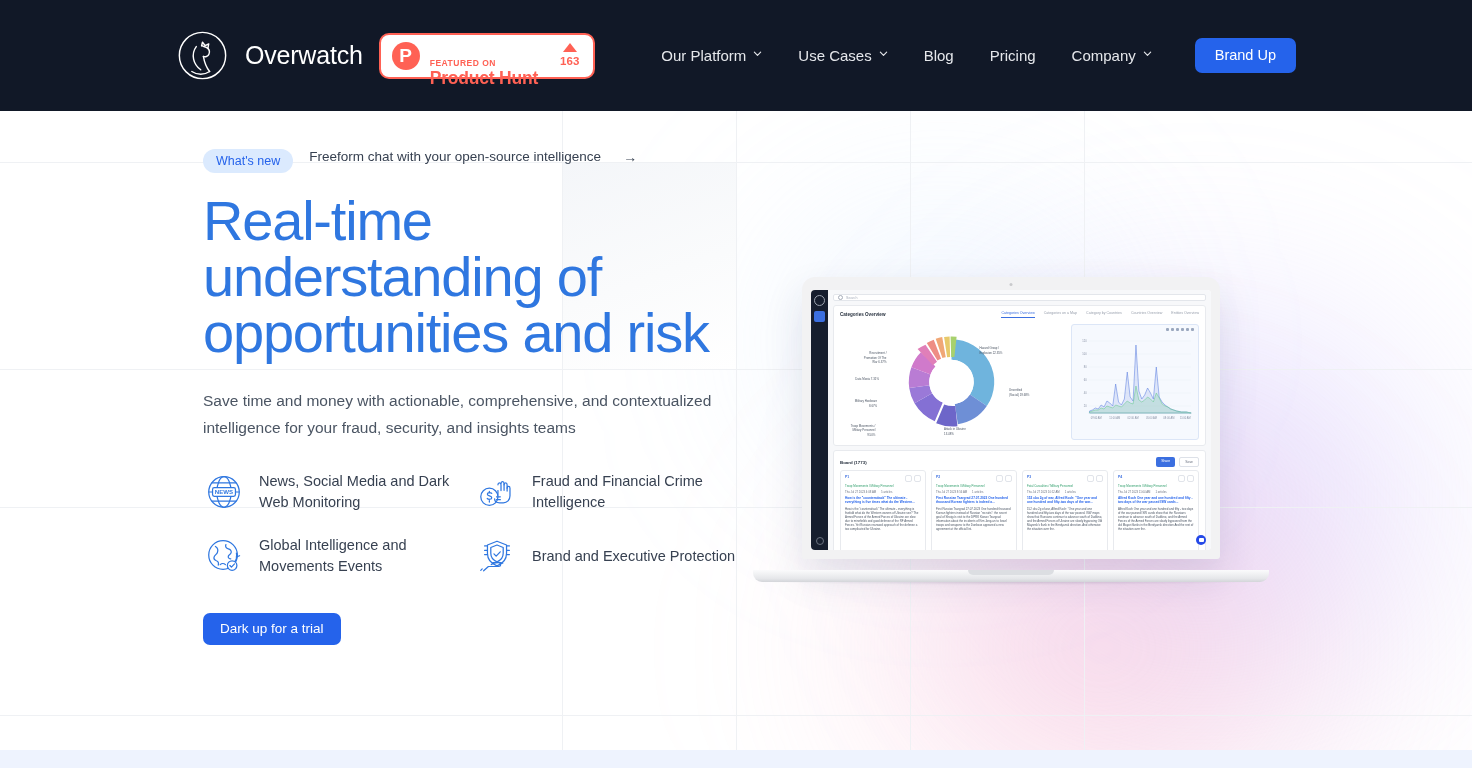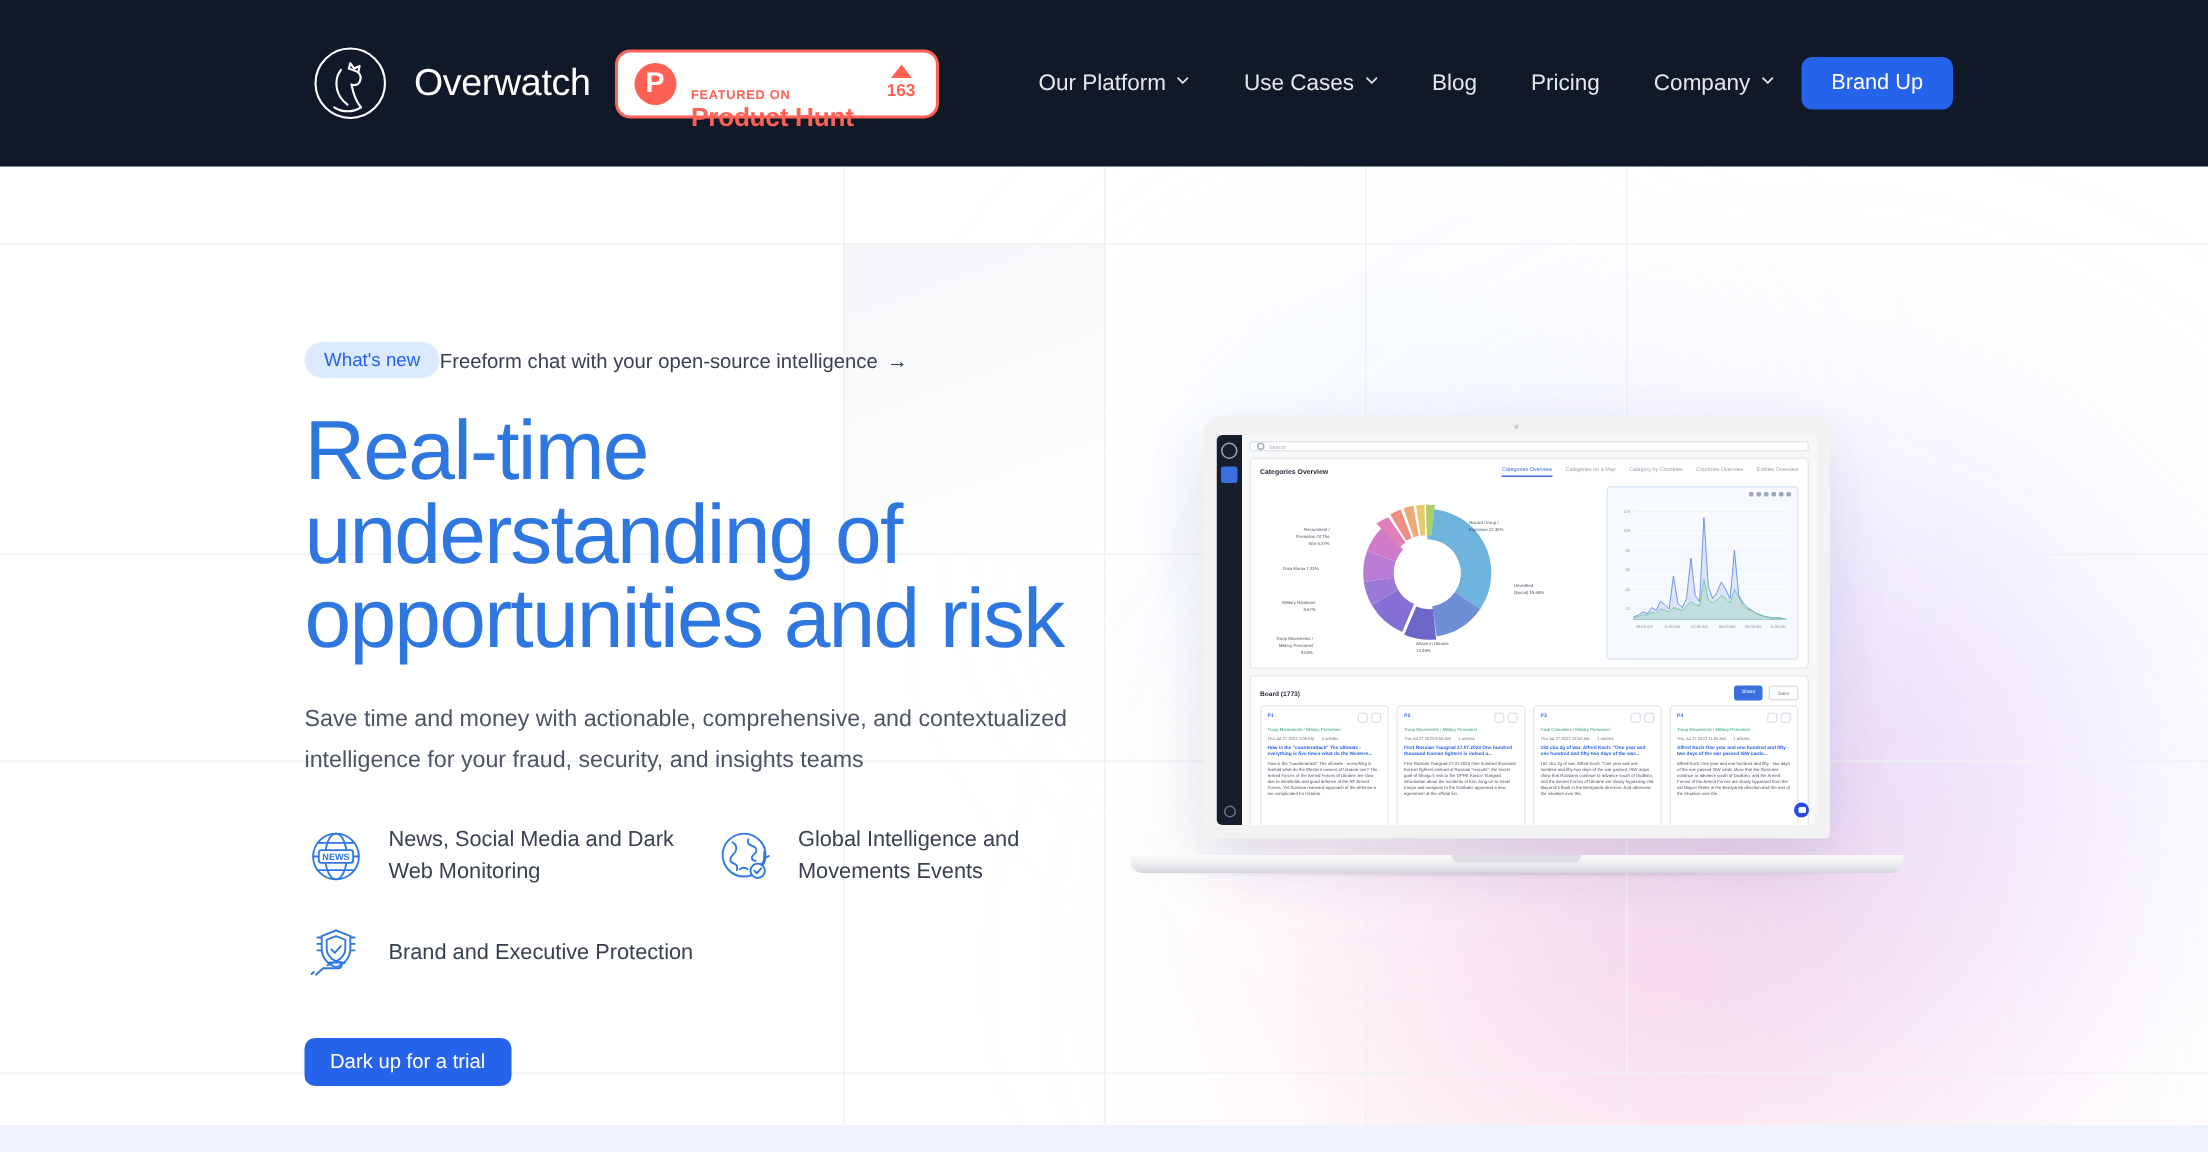--- a/index.html
+++ b/index.html
@@ -12,21 +12,20 @@
   }
   #page { position: relative; width: 1472px; height: 768px; overflow: hidden; background:#fff; }
 
   
   .header {
     position: absolute; top: 0; left: 0;
     width: 1472px; height: 111px;
     background: #111827;
     display: flex; align-items: center;
     z-index: 40;
-    padding-left: 31px;
   }
   .brand { display: flex; align-items: center; gap: 14px; margin-left: 174px; }
   .brand-mark { width: 57px; height: 57px; flex: 0 0 57px; }
   .brand-name {
     color: #ffffff; font-size: 25px; letter-spacing: -0.2px; font-weight: 400;
     white-space: nowrap;
   }
 
   
   .ph-badge {
@@ -95,21 +94,21 @@
     right: 300px; top: 40px; width: 460px; height: 380px;
     background: radial-gradient(closest-side, rgba(191,219,254,.35), rgba(191,219,254,0));
   }
   .bottom-band {
     position: absolute; left: 0; right: 0; bottom: 0; height: 18px;
     background: #EEF3FE; z-index: 5;
   }
 
   
   .hero { position: absolute; left: 203px; top: 111px; z-index: 10; width: 560px; }
-  .whats-new { display: flex; align-items: center; gap: 0; margin-top: 117px; }
+  .whats-new { display: flex; gap: 16px; margin-top: 38px; }
   .wn-pill {
     background: #DBEAFE; color: #2563EB; font-size: 12.5px;
     border-radius: 999px; padding: 5px 13px; white-space: nowrap;
   }
   .wn-text { color: #374151; font-size: 13.5px; white-space: nowrap; }
   .wn-arrow { color: #374151; font-size: 14px; margin-left: 6px; }
 
   h1.headline {
     margin-top: 20px;
     color: #2F77E0;
@@ -344,20 +343,35 @@
             <circle cx="22" cy="22" r="16"></circle>
             <ellipse cx="22" cy="22" rx="7.5" ry="16"></ellipse>
             <path d="M6 22h32M9 12.5h26M9 31.5h26"></path>
             <rect x="10" y="17.5" width="24" height="9" rx="1.8" fill="#ffffff" stroke="currentColor" stroke-width="1.3"></rect>
             <text x="22" y="24.4" font-size="6.4" font-family="Liberation Sans, sans-serif" font-weight="bold" text-anchor="middle" fill="currentColor" stroke="none">NEWS</text>
           </svg>
         </span>
         <span class="feature-label">News, Social Media and Dark Web Monitoring</span>
       </div>
 
+      <div class="feature">
+        <span class="feature-ico">
+          <svg viewBox="0 0 44 44" fill="none" stroke="currentColor" stroke-width="1.3" stroke-linecap="round" stroke-linejoin="round">
+            <circle cx="14" cy="27" r="9"></circle>
+            <path d="M16.5 23.4c-.9-.9-4.3-1.3-4.6.9-.3 2.2 4.6 1.3 4.6 3.6 0 2.2-3.7 2-4.7.9M14 21.4v1.6M14 31v1.6"></path>
+            <path d="M23 14.5c0-1.2.6-2 1.6-2s1.6.8 1.6 2v6"></path>
+            <path d="M26.2 13.2c0-1.2.6-2 1.6-2s1.6.8 1.6 2v7"></path>
+            <path d="M29.4 14.5c0-1.2.6-2 1.6-2s1.6.8 1.6 2v6.5"></path>
+            <path d="M32.6 18c0-1.1.6-1.9 1.5-1.9s1.5.8 1.5 1.9v8c0 4.3-3 7.3-7 7.3h-3.8c-3.3 0-5.3-1.9-5.3-4.2"></path>
+            <path d="M23 20.5v5"></path>
+            <path d="M21.5 27h4M21.5 30h4"></path>
+          </svg>
+        </span>
+        <span class="feature-label">Fraud and Financial Crime Intelligence</span>
+      </div>
 
       <div class="feature">
         <span class="feature-ico">
           <svg viewBox="0 0 44 44" fill="none" stroke="currentColor" stroke-width="1.3" stroke-linecap="round" stroke-linejoin="round">
             <circle cx="21" cy="21" r="15"></circle>
             <path d="M13 12c2.5 1.5 3 4 2 6.5-.8 2-3 2.5-3.5 5 -.4 2 1 3 2.5 3.5 2 .6 2.5 2.5 2 4.5"></path>
             <path d="M24 10c-1 2.5.5 4 2.5 4.5 2 .5 3.5 2 3 4-.4 1.7-2.5 2-3 3.8-.4 1.6 1 2.7 2.6 2.7"></path>
             <path d="M18 31c1.5-1.5 4-1.5 5.5 0"></path>
             <path d="M31 30c3.5-2.5 5-7 4-11"></path>
             <path d="M35.5 19.5l-.5 3.6 3.3-1.4"></path>

